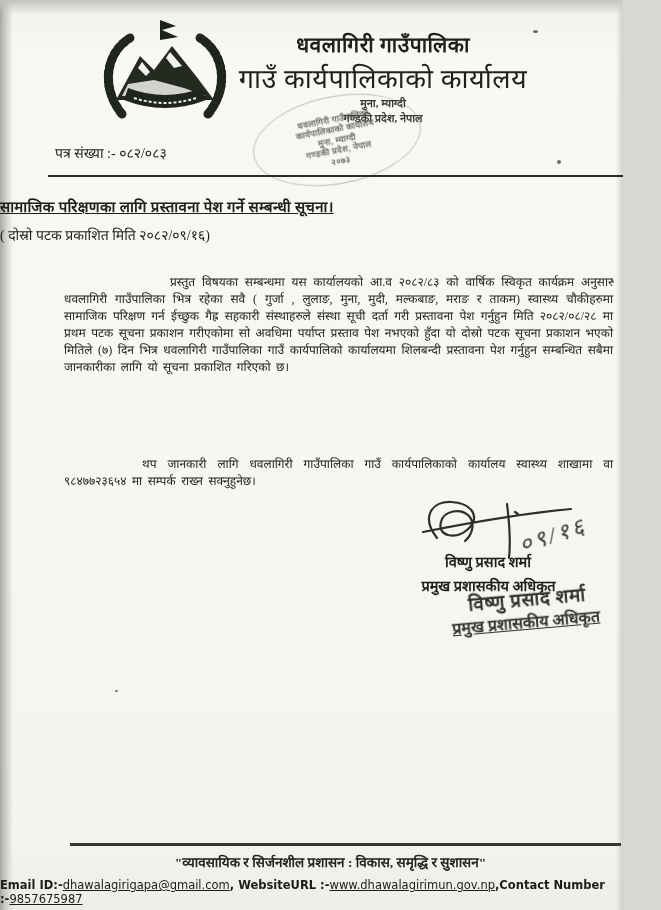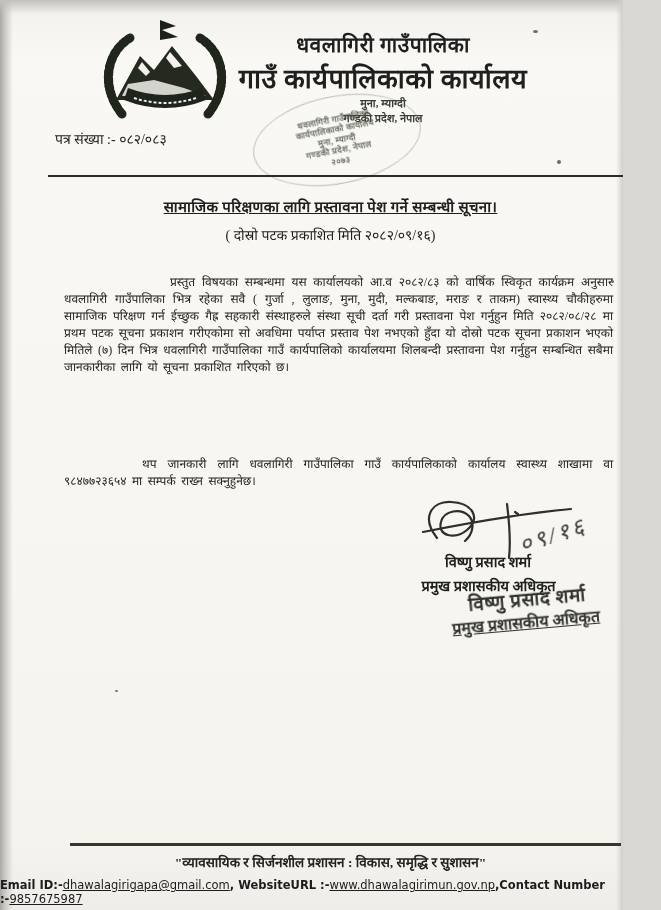--- a/index.html
+++ b/index.html
@@ -10,30 +10,30 @@
   }
   .edge-left{position:absolute;left:0;top:0;width:13px;height:910px;
     background:linear-gradient(90deg,#a9a8a4 0%,#c8c7c3 35%,rgba(220,219,215,0)100%);}
   .edge-top{position:absolute;left:0;top:0;width:661px;height:14px;
     background:linear-gradient(180deg,#c2c1bd 0%,rgba(240,239,235,0)100%);}
   .edge-right{position:absolute;right:0;top:0;width:7px;height:910px;
     background:linear-gradient(270deg,#cfcecb 0%,rgba(240,239,235,0)100%);}
   .abs{position:absolute;}
   .header-center{left:218px;top:30px;width:330px;text-align:center;}
   .muni-name{font-size:21px;font-weight:bold;letter-spacing:.5px;}
-  .office-name{font-size:27px;font-weight:bold;margin-top:1px;letter-spacing:.5px;}
+  .office-name{font-size:27px;font-weight:normal;margin-top:1px;letter-spacing:.5px;}
   .addr{font-size:11px;font-weight:bold;color:#3a3e36;line-height:15px;}
   .hstamp{left:252px;top:96px;width:168px;height:86px;transform:rotate(-11deg);
     border:1px solid rgba(95,100,88,.38);border-radius:50%;
     display:flex;flex-direction:column;justify-content:center;text-align:center;
     color:rgba(78,84,72,.82);filter:blur(.3px);}
   .hstamp div{font-size:8.5px;line-height:10.5px;font-weight:bold;letter-spacing:.4px;}
-  .ref{left:55px;top:126px;font-size:14px;line-height:27px;}
+  .ref{left:55px;top:140px;font-size:14px;line-height:27px;}
   .rule-top{left:48px;top:175px;width:598px;height:2px;background:#2b2b29;}
-  .subject{left:0;top:196px;width:661px;text-align:center;}
+  .subject{left:0;top:196px;width:661px;}
   .subject-title{font-size:15px;font-weight:bold;text-decoration:underline;letter-spacing:.3px;}
   .subject-sub{font-size:14px;margin-top:9px;}
   .para{left:64px;width:549px;font-size:12px;line-height:17px;text-align:justify;word-spacing:2.5px;}
   .p1{top:274px;text-indent:106px;}
   .p2{top:456px;text-indent:78px;}
   .sig-svg{left:415px;top:496px;}
   .sig-date{left:518px;top:518px;font-size:23px;color:#3c3c3a;transform:rotate(-17deg);
     font-style:italic;letter-spacing:3px;filter:blur(.2px);}
   .sig-name{left:398px;top:551px;width:180px;text-align:center;font-size:14.5px;font-weight:bold;}
   .sig-desig{left:386px;top:575px;width:205px;text-align:center;font-size:14.5px;font-weight:bold;}

